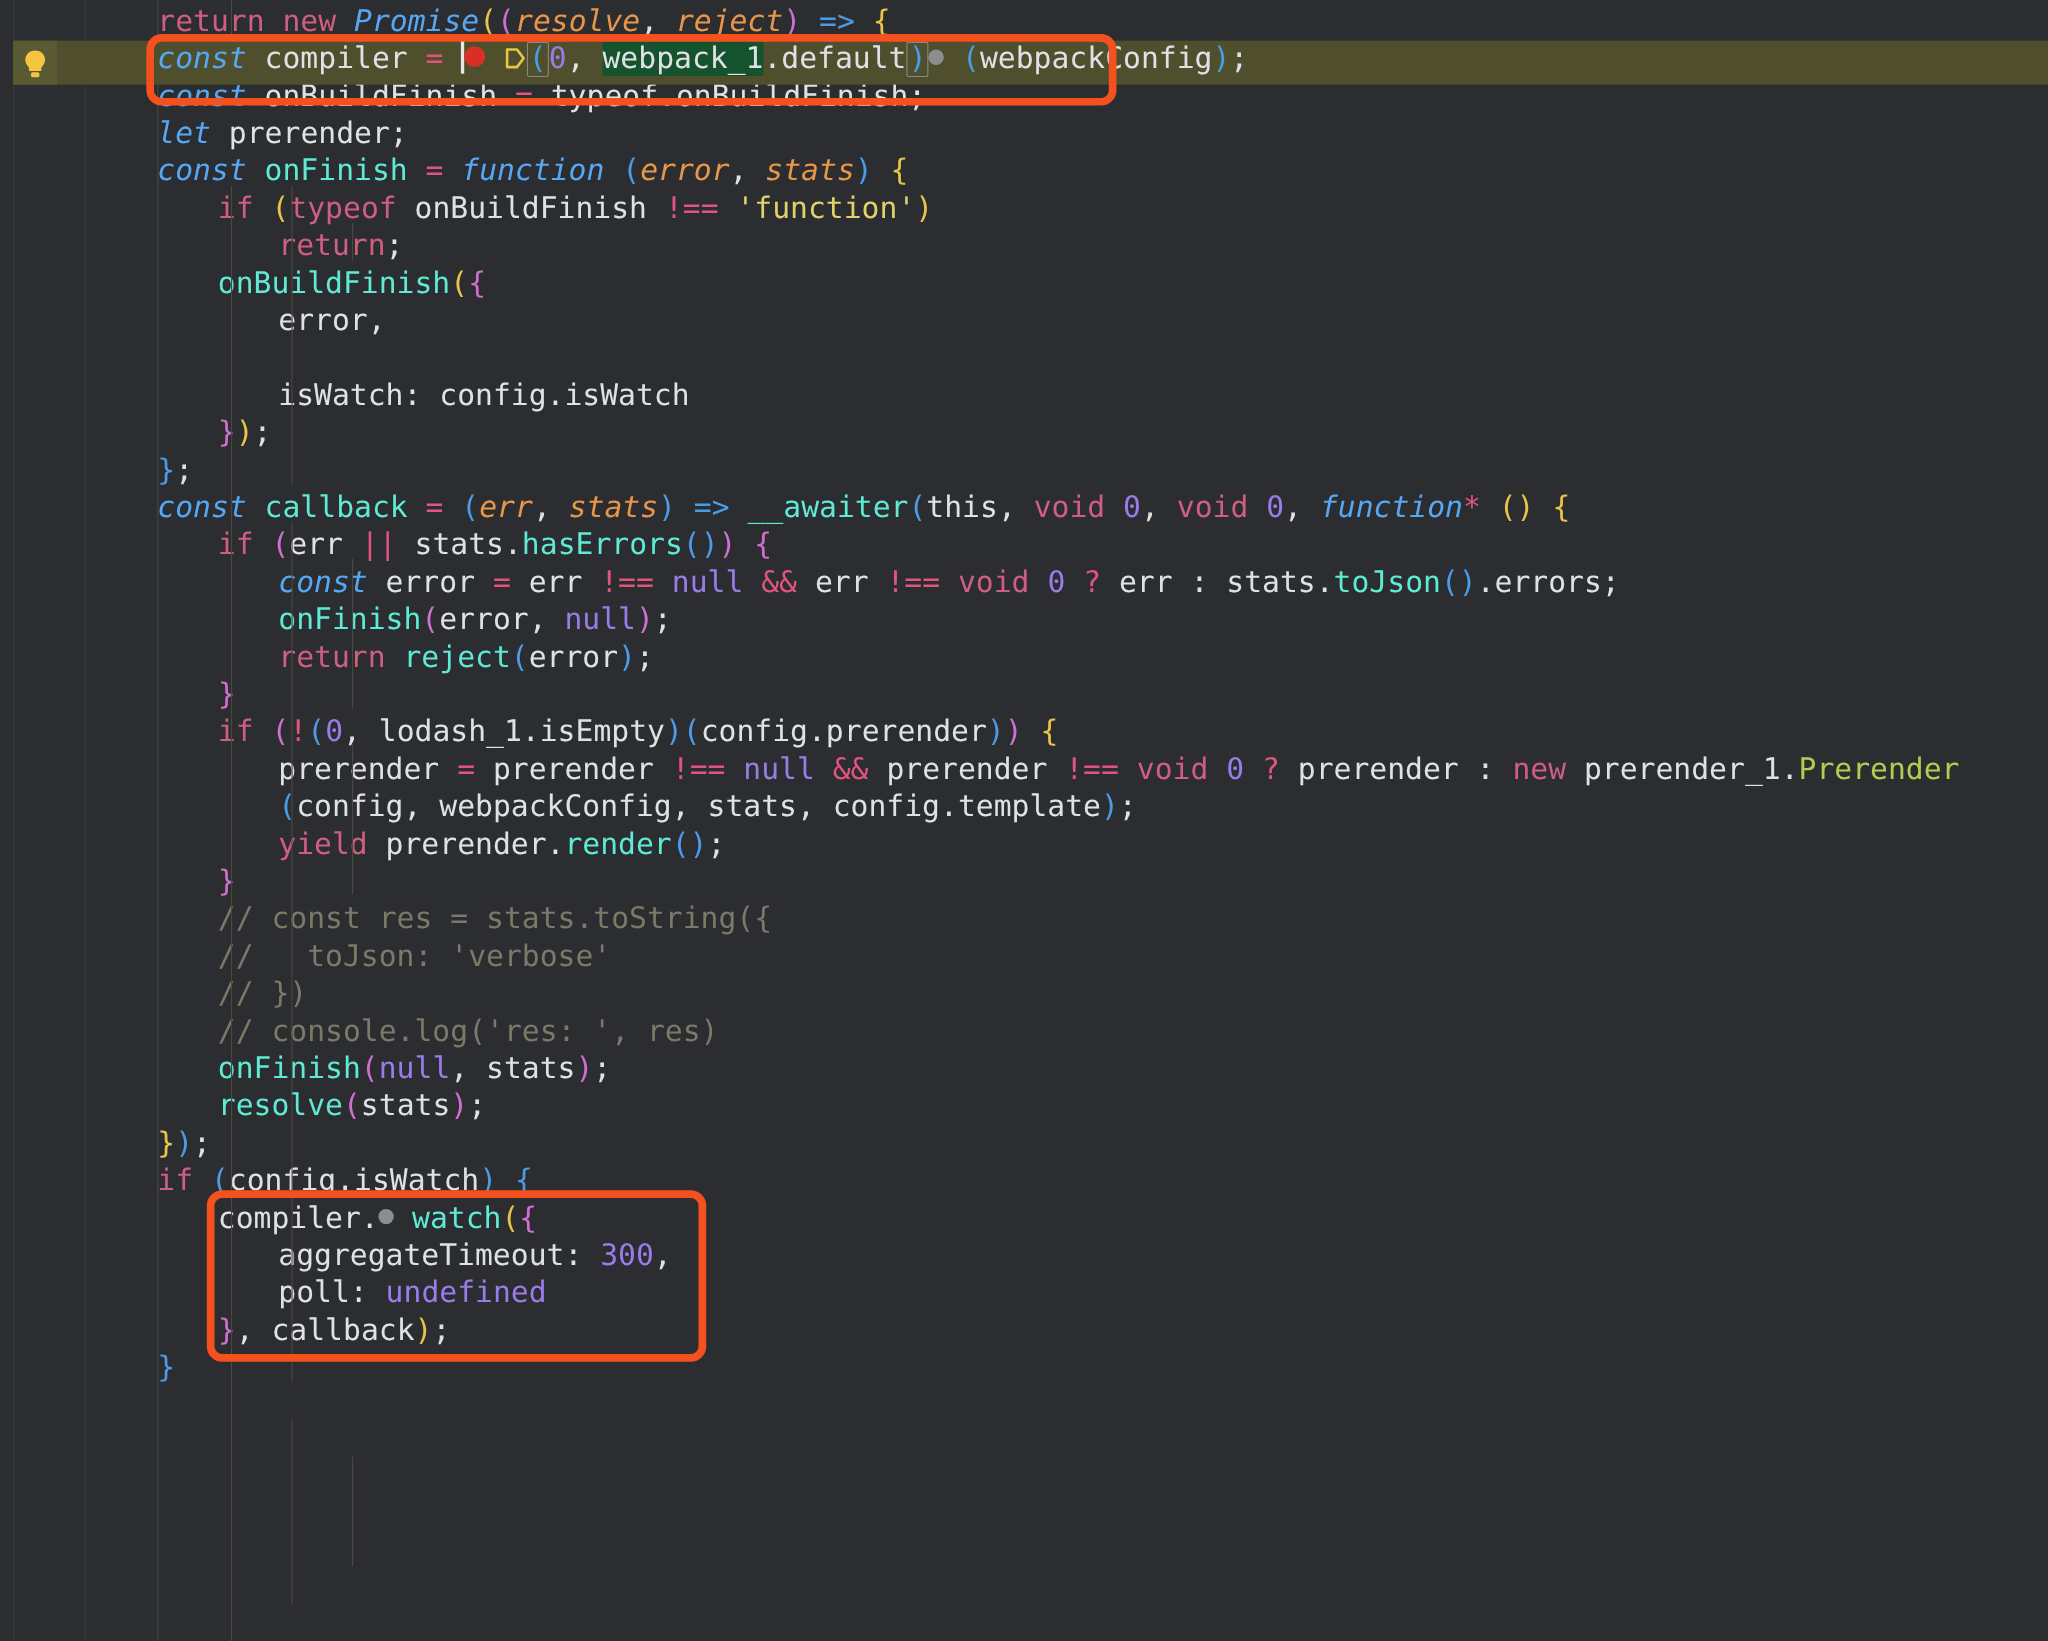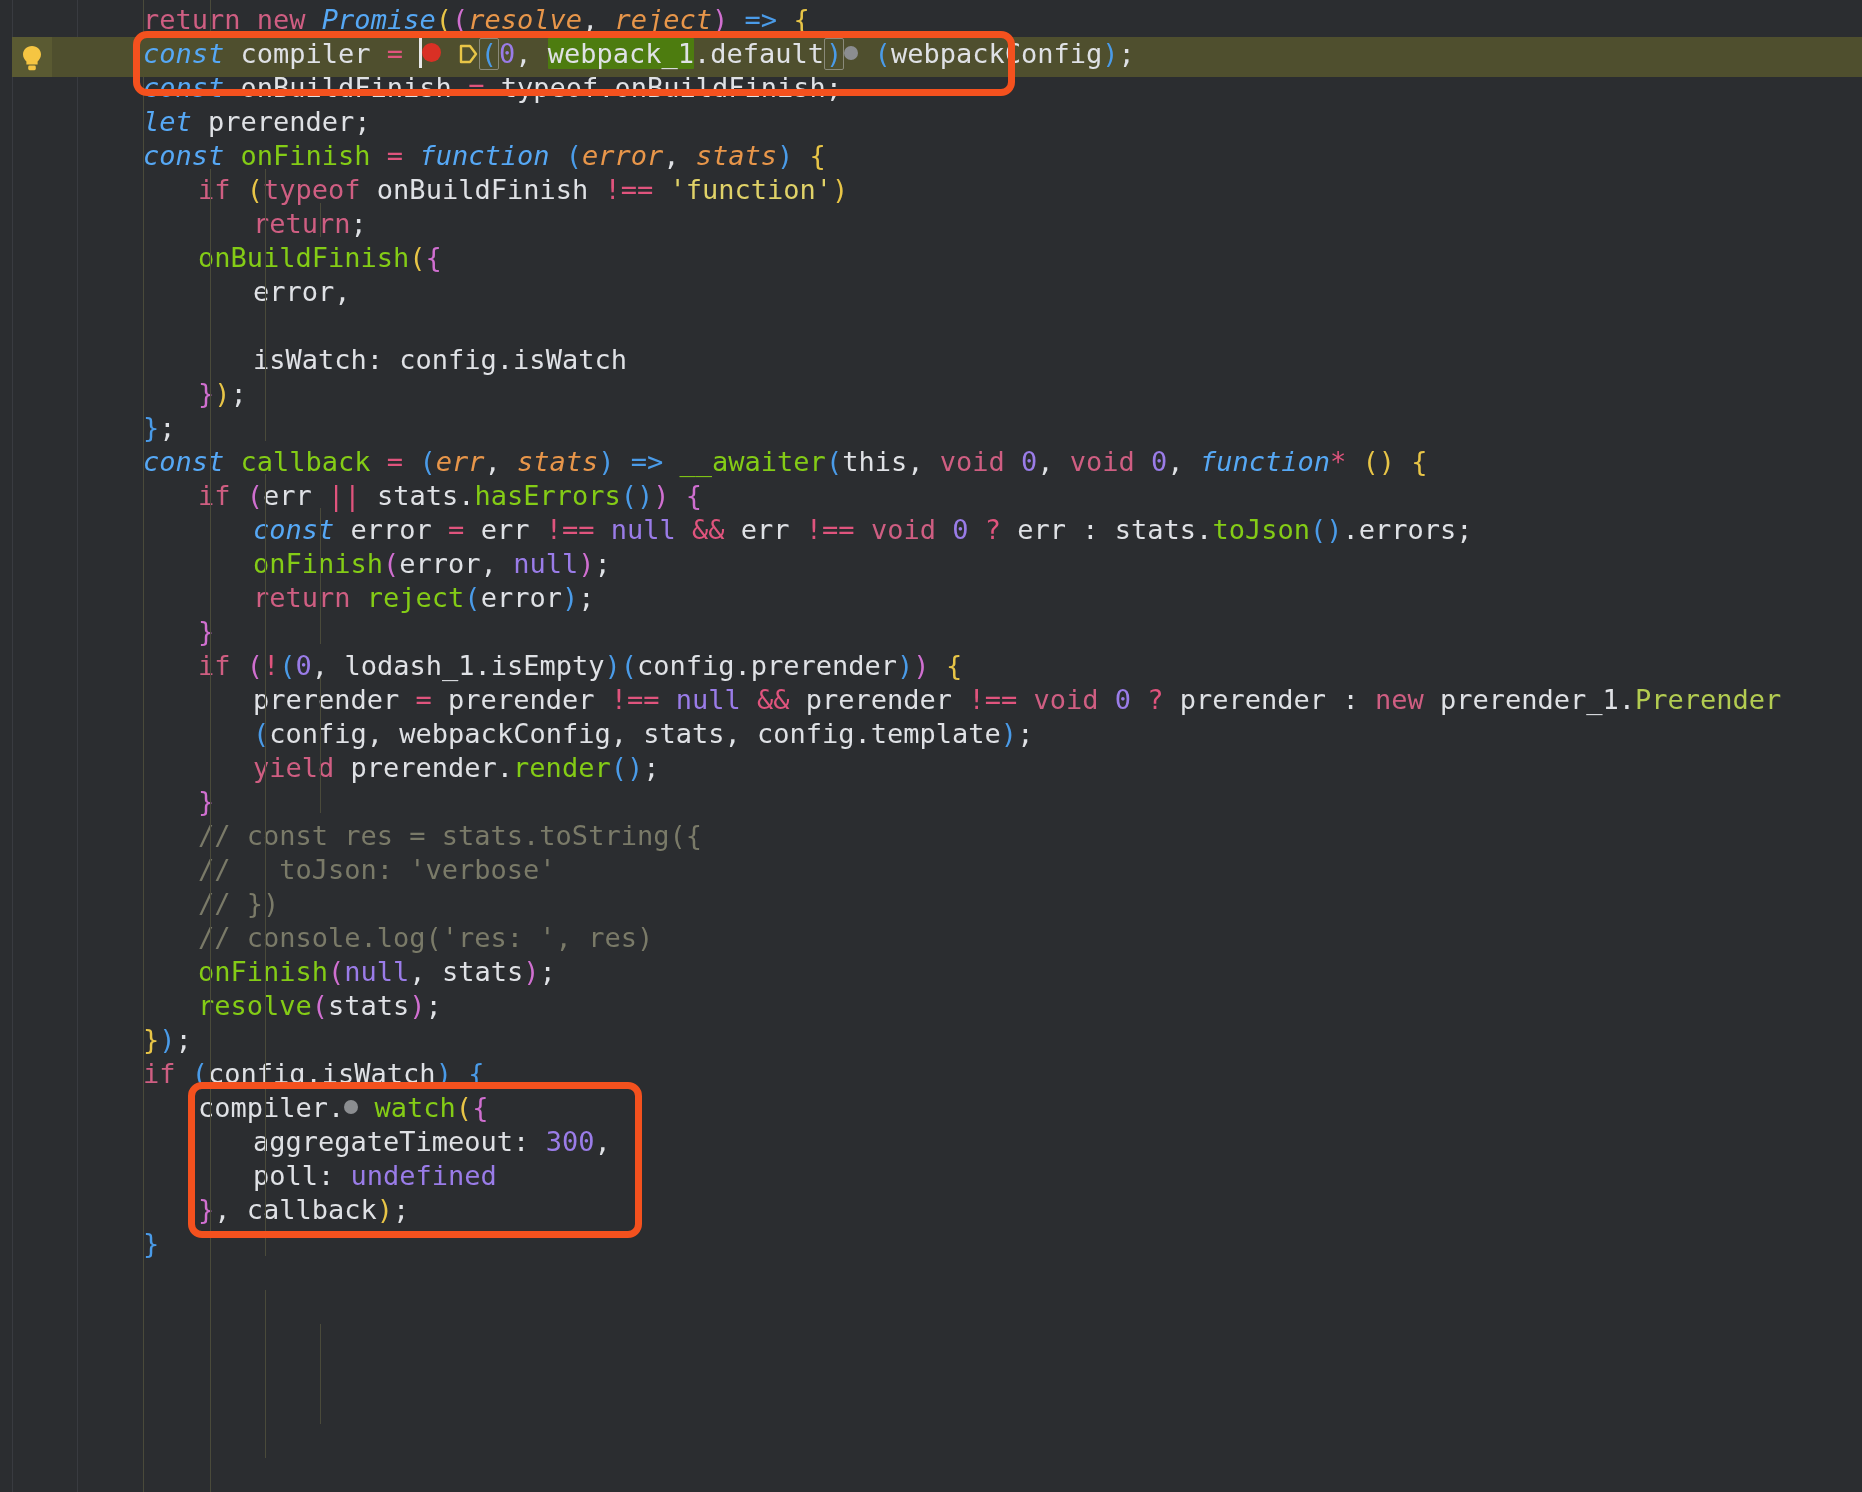--- a/index.html
+++ b/index.html
@@ -84,21 +84,21 @@
     z-index: 2;
   }
 
   
   .kw      { color: #cf5e82; }                 
   .kw2     { color: #56a8f5; font-style: italic; } 
   .fnkw    { color: #56a8f5; font-style: italic; } 
   .cls     { color: #56a8f5; font-style: italic; } 
   .param   { color: #e8964a; font-style: italic; } 
   .ident   { color: #dfe1e5; }
-  .fn      { color: #84cc16; }                 
+  .fn      { color: #5eead4; }                 
   .num     { color: #9a7ce8; }                 
   .val     { color: #9a7ce8; }                 
   .str     { color: #e0d268; }                 
   .op      { color: #e0547d; }                 
   .punc    { color: #dfe1e5; }
   .p-y     { color: #e8c547; }                 
   .p-m     { color: #d06fd0; }                 
   .p-b     { color: #4a9be8; }                 
   .cmt     { color: #7a7a68; }
   .type    { color: #b3cc51; }                 
@@ -132,21 +132,21 @@
     width: 21px; height: 22px;
     vertical-align: -2px;
   }
   .caret-bar {
     display: inline-block;
     width: 3px; height: 30px;
     background: #e8e8e8;
     vertical-align: -5px;
   }
   .usage-hl {
-    background: #4d7c0f;
+    background: #14532d;
     border-radius: 1px;
   }
 
   
   .bulb {
     position: absolute;
     left: 12px;
     width: 40px; height: 40px;
     background: #5a5a32;
     z-index: 3;

